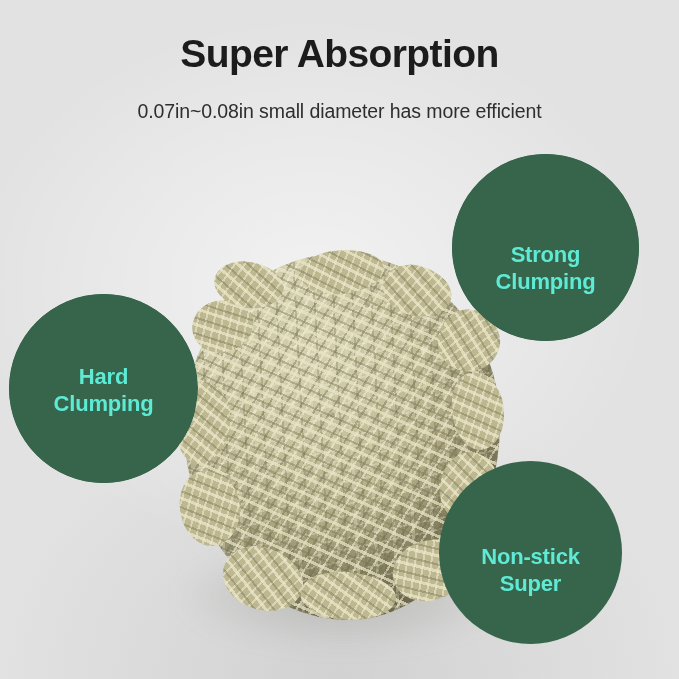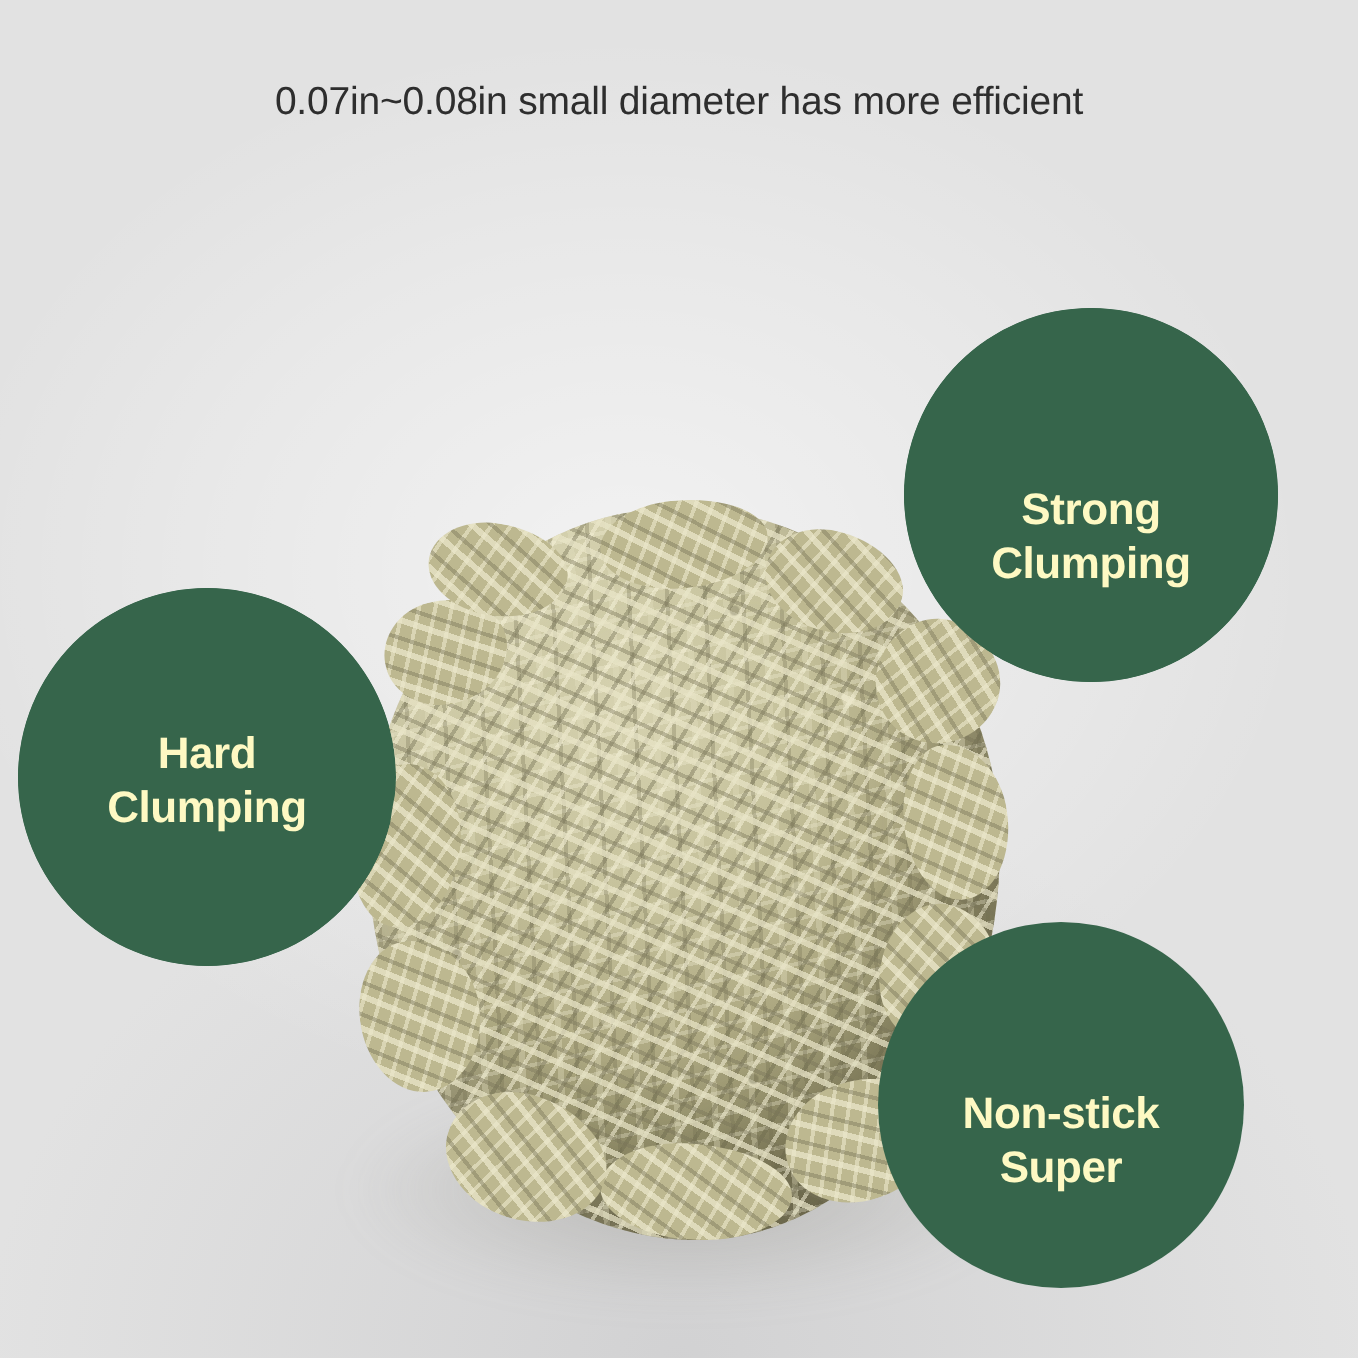--- a/index.html
+++ b/index.html
@@ -43,21 +43,21 @@
   }
   .title {
     font-size: 39px;
     font-weight: 700;
     letter-spacing: -0.6px;
     color: #1c1c1c;
     line-height: 48px;
     margin: 0;
   }
   .subtitle {
-    margin: 8px 0 0 0;
+    margin: 20px 0 0 0;
     font-size: 19.5px;
     font-weight: 400;
     color: #2e2e2e;
     line-height: 27px;
     letter-spacing: -0.1px;
   }
   .subtitle .sub-line { display: block; }
 
   
   .ball-shadow {
@@ -158,21 +158,21 @@
   
   .feature-circle {
     position: absolute;
     border-radius: 50%;
     display: flex;
     align-items: center;
     justify-content: center;
     text-align: center;
   }
   .feature-circle .feature-label {
-    color: #fef9c3;
+    color: #5eead4;
     font-size: 22px;
     font-weight: 700;
     line-height: 27px;
     letter-spacing: -0.2px;
     padding: 0 10px;
   }
   .feature-label .fl-line { display: block; }
 
   #circle-strong-clumping {
     left: 452px; top: 154px;
@@ -198,20 +198,21 @@
   .layer-over   { z-index: 3; }
 </style>
 </head>
 <body>
 
 <div id="canvas">
 
   <div class="backdrop-light"></div>
 
   <div class="header">
+    <h1 class="title">Super Absorption</h1>
     <p class="subtitle">
       <span class="sub-line">0.07in~0.08in small diameter has more efficient</span>
     </p>
   </div>
 
   <div class="feature-circle layer-under" id="circle-strong-clumping-under" style="background-color: rgb(54, 101, 75); left: 452px; top: 154px; width: 187px; height: 187px;"></div>
 
   <div class="feature-circle layer-under" id="circle-hard-clumping-under" style="background-color: rgb(54, 101, 75); left: 9px; top: 294px; width: 189px; height: 189px;"></div>
 
   <div class="ball-shadow layer-ball"></div>

